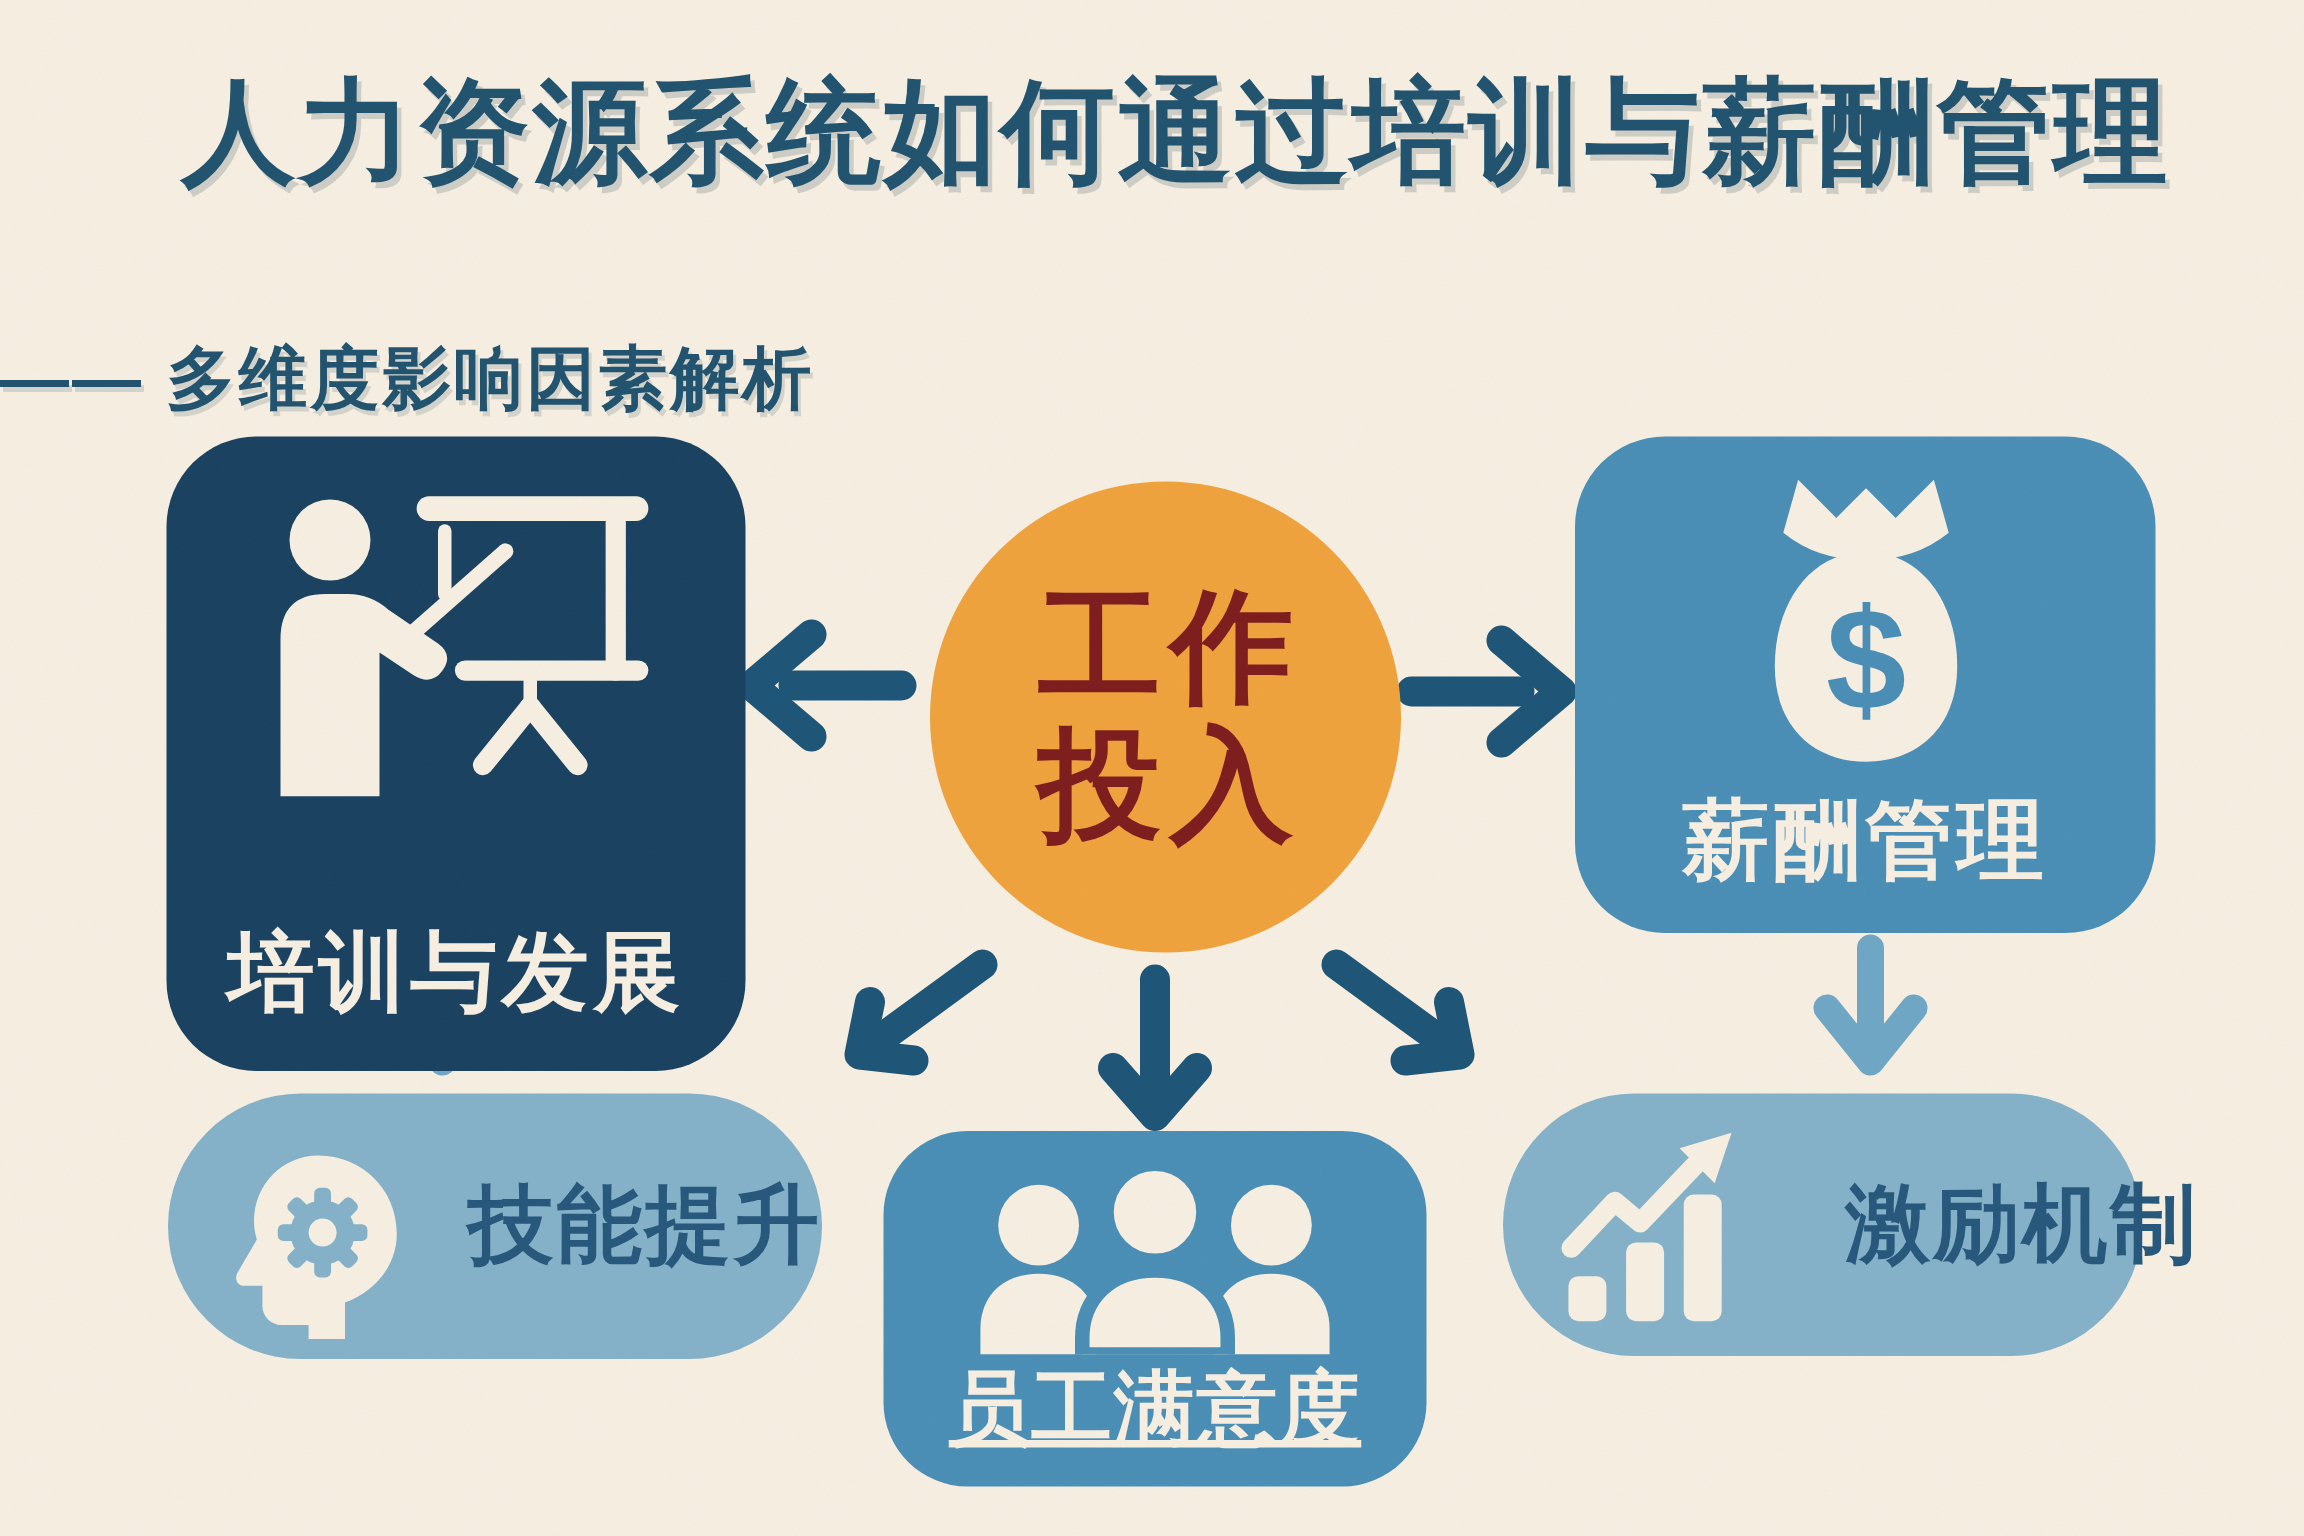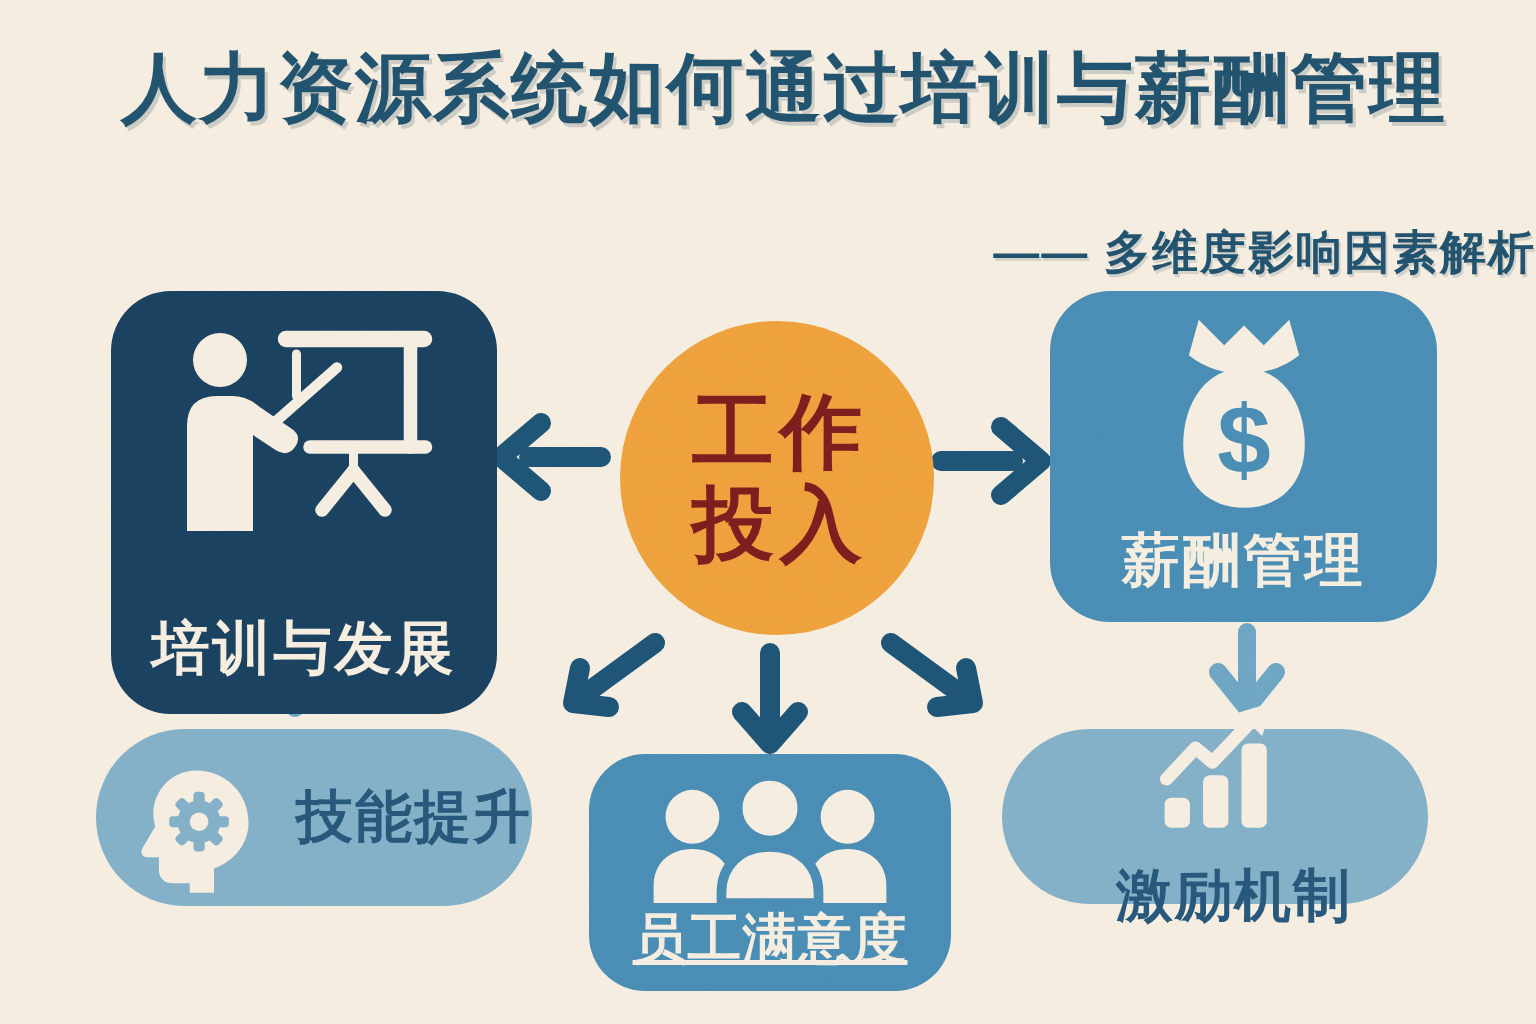--- a/index.html
+++ b/index.html
@@ -19,21 +19,21 @@
     font-weight:700;
     font-size:76px;
     letter-spacing:2px;
     text-shadow:3px 4px 0 rgba(28,58,78,0.18);
     white-space:nowrap;
   }
   .title-line.l1{top:38px;}
   .title-line.l2{top:130px;}
   .subtitle{
     position:absolute;left:0;width:100%;top:222px;
-    text-align:right;
+    text-align:left;
     color:#21536f;
     font-weight:900;
     font-size:46px;
     letter-spacing:2px;
     text-shadow:2px 3px 0 rgba(28,58,78,0.15);
   }
   
   .node{position:absolute;display:flex;box-sizing:border-box;}
   .node-training{
     left:111px;top:291px;width:386px;height:423px;
@@ -51,30 +51,30 @@
     color:#f6efe2;font-weight:900;font-size:58px;letter-spacing:3px;white-space:nowrap;
   }
   .center-node{
     position:absolute;left:620px;top:321px;width:314px;height:314px;
     background:#f0a33d;border-radius:50%;
     display:flex;flex-direction:column;align-items:center;justify-content:center;
     color:#7f1d1d;font-weight:900;font-size:82px;line-height:1.12;letter-spacing:6px;
     text-indent:6px;
   }
   .node-skills{
-    left:96px;top:729px;width:436px;height:177px;
+    left:112px;top:729px;width:436px;height:177px;
     background:#85b2c9;border-radius:89px;
     flex-direction:row;align-items:center;
     padding-left:34px;gap:26px;
   }
   .node-incentive{
     left:1002px;top:729px;width:426px;height:175px;
     background:#85b2c9;border-radius:88px;
-    flex-direction:column;align-items:center;
-    padding-left:38px;gap:28px;justify-content:center;
+    align-items:center;
+    padding-left:38px;gap:40px;
   }
   .node-label-dark{
     color:#27587b;font-weight:900;font-size:57px;letter-spacing:2px;white-space:nowrap;
   }
   .node-satisfaction{
     left:589px;top:754px;width:362px;height:237px;
     background:#4b8fb6;border-radius:56px;
     flex-direction:column;align-items:center;justify-content:space-between;
     padding:24px 6px 22px 6px;
   }

